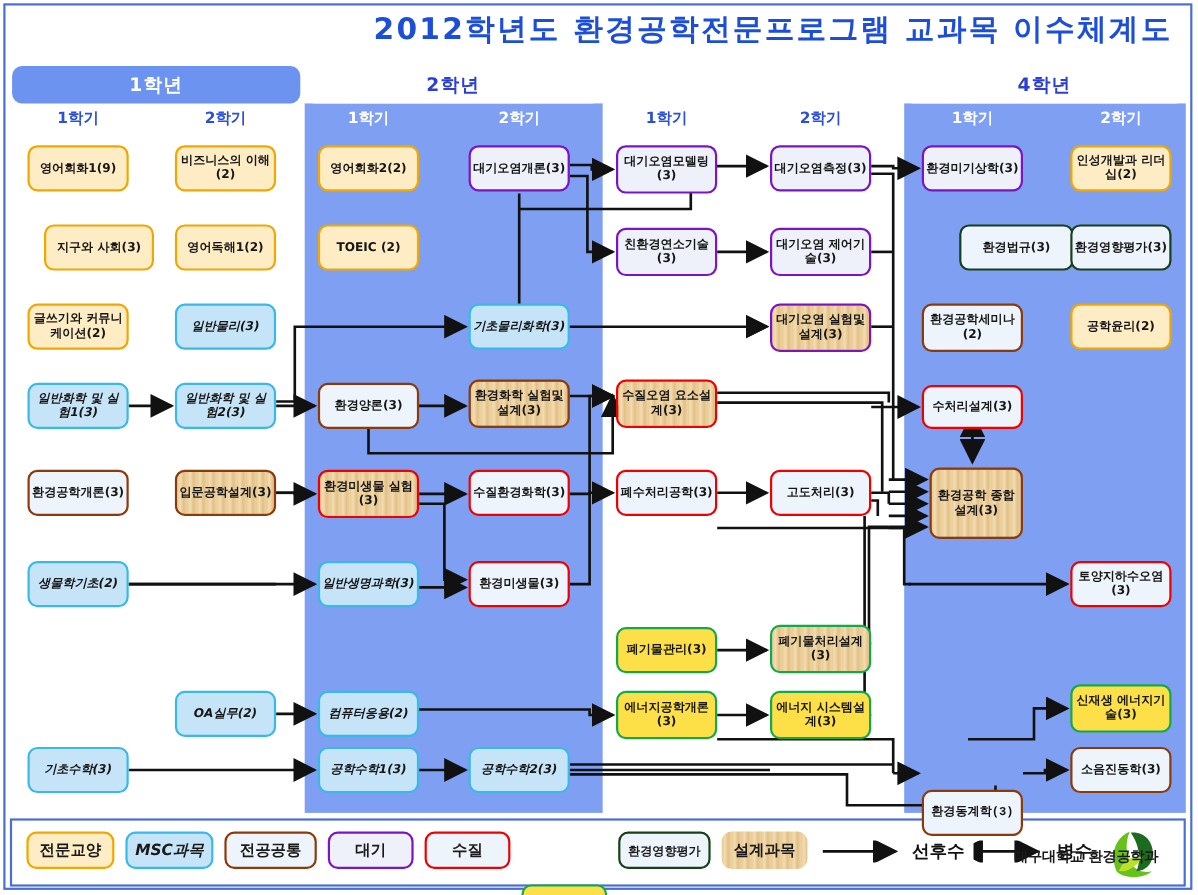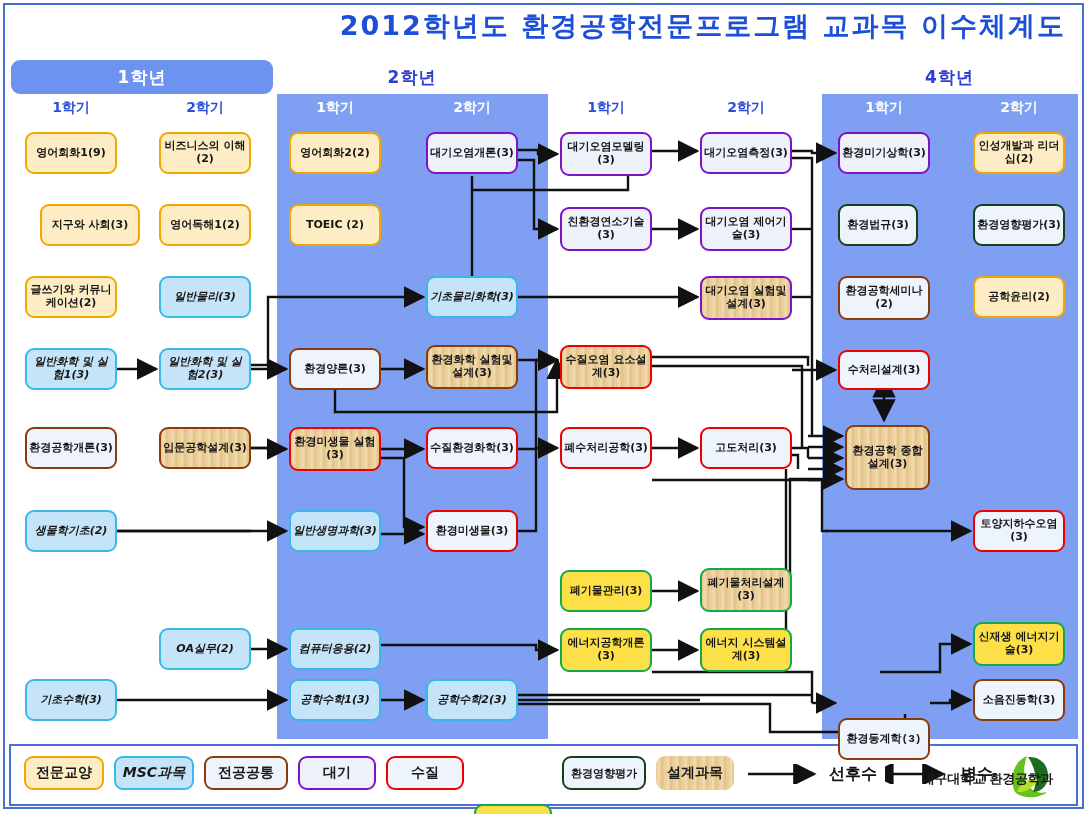--- a/index.html
+++ b/index.html
@@ -240,21 +240,21 @@
       <div class="node cat-air design" style="left: 700px; top: 276px; width: 92px; height: 44px;">대기오염 실험및설계(3)</div>
       <div class="node cat-water design" style="left: 560px; top: 345px; width: 92px; height: 44px;">수질오염 요소설계(3)</div>
       <div class="node cat-water" style="left: 560px; top: 427px; width: 92px; height: 42px;">폐수처리공학(3)</div>
       <div class="node cat-water" style="left: 700px; top: 427px; width: 92px; height: 42px;">고도처리(3)</div>
       <div class="node cat-waste" style="left: 560px; top: 570px; width: 92px; height: 42px;">폐기물관리(3)</div>
       <div class="node cat-waste design" style="left: 700px; top: 568px; width: 92px; height: 44px;">폐기물처리설계(3)</div>
       <div class="node cat-waste" style="left: 560px; top: 628px; width: 92px; height: 44px;">에너지공학개론(3)</div>
       <div class="node cat-waste" style="left: 700px; top: 628px; width: 92px; height: 44px;">에너지 시스템설계(3)</div>
       <div class="node cat-air" style="left: 838px; top: 132px; width: 92px; height: 42px;">환경미기상학(3)</div>
       <div class="node cat-liberal" style="left: 973px; top: 132px; width: 92px; height: 42px;">인성개발과 리더십(2)</div>
-      <div class="node cat-eia" style="left: 838px; top: 204px; width: 80px; height: 42px;">환경법규(3)</div>
+      <div class="node cat-eia" style="left: 872px; top: 204px; width: 104px; height: 42px;">환경법규(3)</div>
       <div class="node cat-eia" style="left: 973px; top: 204px; width: 92px; height: 42px;">환경영향평가(3)</div>
       <div class="node cat-common" style="left: 838px; top: 276px; width: 92px; height: 44px;">환경공학세미나(2)</div>
       <div class="node cat-liberal" style="left: 973px; top: 276px; width: 92px; height: 42px;">공학윤리(2)</div>
       <div class="node cat-water" style="left: 838px; top: 350px; width: 92px; height: 40px;">수처리설계(3)</div>
       <div class="node cat-common design" style="left: 845px; top: 425px; width: 85px; height: 65px;">환경공학 종합설계(3)</div>
       <div class="node cat-water" style="left: 973px; top: 510px; width: 92px; height: 42px;">토양지하수오염(3)</div>
       <div class="node cat-waste" style="left: 973px; top: 622px; width: 92px; height: 44px;">신재생 에너지기술(3)</div>
       <div class="node cat-common" style="left: 838px; top: 718px; width: 92px; height: 42px; font-family: Liberation Mono, monospace;">환경동계학(3)</div>
       <div class="node cat-common" style="left: 973px; top: 679px; width: 92px; height: 42px;">소음진동학(3)</div>
     </div>

